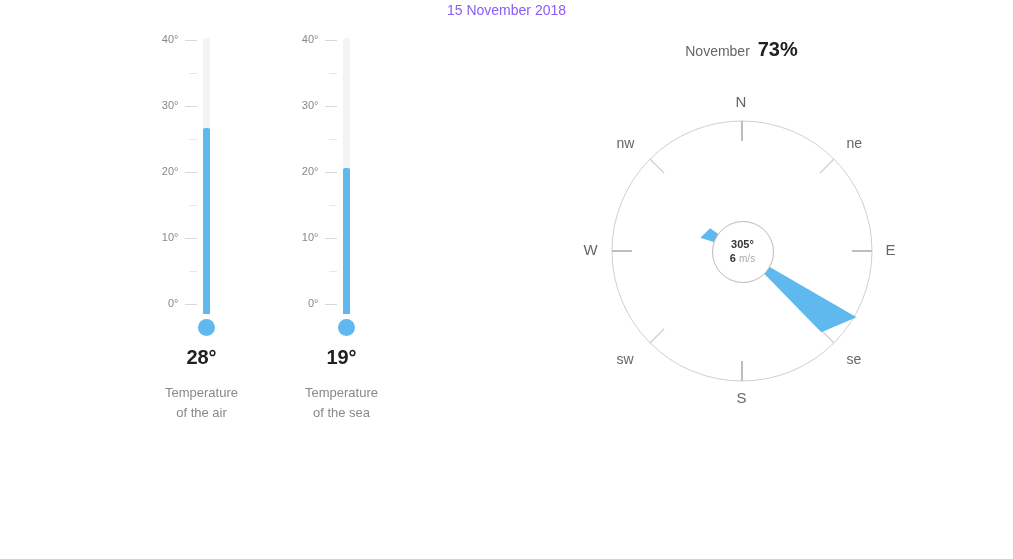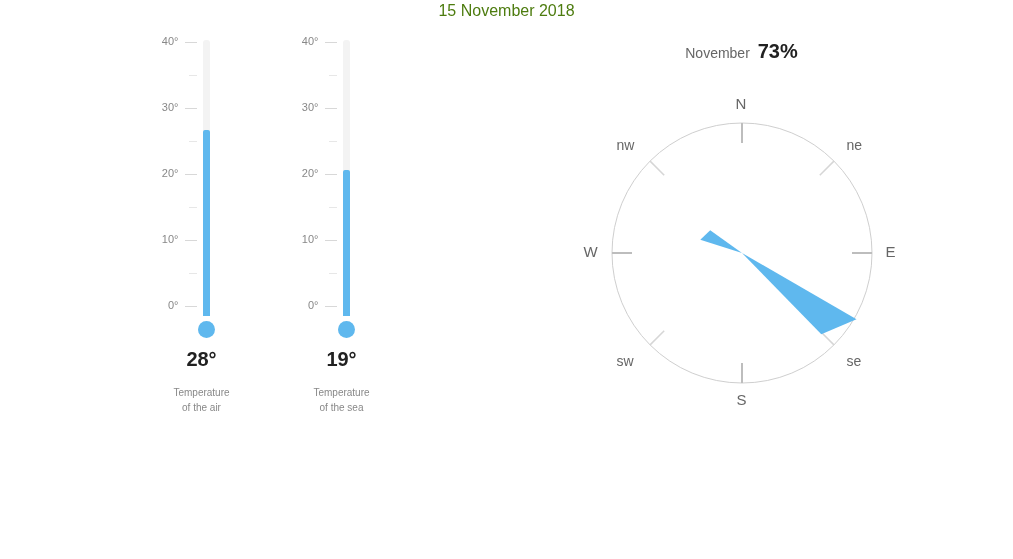--- a/index.html
+++ b/index.html
@@ -1,38 +1,38 @@
 <!DOCTYPE html>
 <html><head>
 <meta charset="utf-8">
 <style>
   html,body{margin:0;padding:0;width:1013px;height:559px;background:#fff;
             font-family:Verdana,Geneva,sans-serif;color:#333;}
   .wrap{display:flex;flex-direction:column;align-items:center;}
   .title{margin-top:8px;font-size:15px;color:#888;}
-  .date{font-size:16px;color:#4d7c0f;margin-top:2px;}
+  .date{font-size:14px;color:#8b5cf6;margin-top:2px;}
   .panels{display:flex;flex-direction:row;margin-top:20px;}
   .left-panel{width:470px;display:flex;flex-direction:column;align-items:center;}
   .right-panel{width:470px;display:flex;flex-direction:column;align-items:center;}
   .cond{font-weight:bold;font-size:15px;color:#333;margin-bottom:14px;}
   .thermos{display:flex;flex-direction:row;}
   .thermo{display:flex;flex-direction:column;align-items:center;width:140px;}
   .thermo-body{position:relative;width:110px;height:280px;}
   .scale{position:absolute;left:0;top:0;width:55px;height:280px;}
   .tick-lbl{position:absolute;left:0;width:32px;text-align:right;font-size:11px;color:#888;}
   .tick-major{position:absolute;left:38px;width:12px;height:1px;background:#d8d8d8;}
   .tick-minor{position:absolute;left:42px;width:8px;height:1px;background:#e7e7e7;}
   .tube-bg{position:absolute;left:56px;top:0;width:7px;height:276px;
            background:#f3f3f3;border-radius:3px;}
   .tube-fill{position:absolute;left:56px;width:7px;background:#5fb8ee;
              border-radius:2px 2px 0 0;bottom:4px;}
   .bulb{position:absolute;left:51px;bottom:-18px;width:17px;height:17px;
         background:#5fb8ee;border-radius:50%;}
   .temp-val{font-weight:bold;font-size:20px;margin-top:28px;color:#212121;}
-  .temp-cap{font-size:10px;color:#888;text-align:center;line-height:1.5;margin-top:14px;}
+  .temp-cap{font-size:13px;color:#888;text-align:center;line-height:1.5;margin-top:14px;}
   .hum{font-size:14px;color:#666;margin-bottom:4px;}
   .hum b{font-size:20px;color:#212121;font-weight:bold;margin-left:4px;}
   .compass-caption{font-size:11px;color:#888;text-align:center;line-height:1.5;margin-top:14px;}
   .compass{position:relative;width:360px;height:360px;margin-top:6px;}
   .compass svg{position:absolute;left:0;top:0;}
   .c-lbl{position:absolute;font-size:14px;color:#666;}
   .c-lbl.major{font-size:15px;}
   .hub{position:absolute;left:150px;top:150px;width:60px;height:60px;
        border:1px solid #bbb;border-radius:50%;background:#fff;
        display:flex;flex-direction:column;align-items:center;justify-content:center;
@@ -147,18 +147,25 @@
 
         <div class="c-lbl major" style="left:174px;top:22px">N</div>
         <div class="c-lbl" style="left:285px;top:64px">ne</div>
         <div class="c-lbl major" style="left:324px;top:170px">E</div>
         <div class="c-lbl" style="left:285px;top:280px">se</div>
         <div class="c-lbl major" style="left:175px;top:318px">S</div>
         <div class="c-lbl" style="left:55px;top:280px">sw</div>
         <div class="c-lbl major" style="left:22px;top:170px">W</div>
         <div class="c-lbl" style="left:55px;top:64px">nw</div>
 
+        <div class="hub">
+          <div class="deg">305°</div>
+          <div class="spd">
+            <b>6</b>
+            <span>m/s</span>
+          </div>
+        </div>
       </div>
 
     </div>
 
   </div>
 </div>
 
 </body></html>

